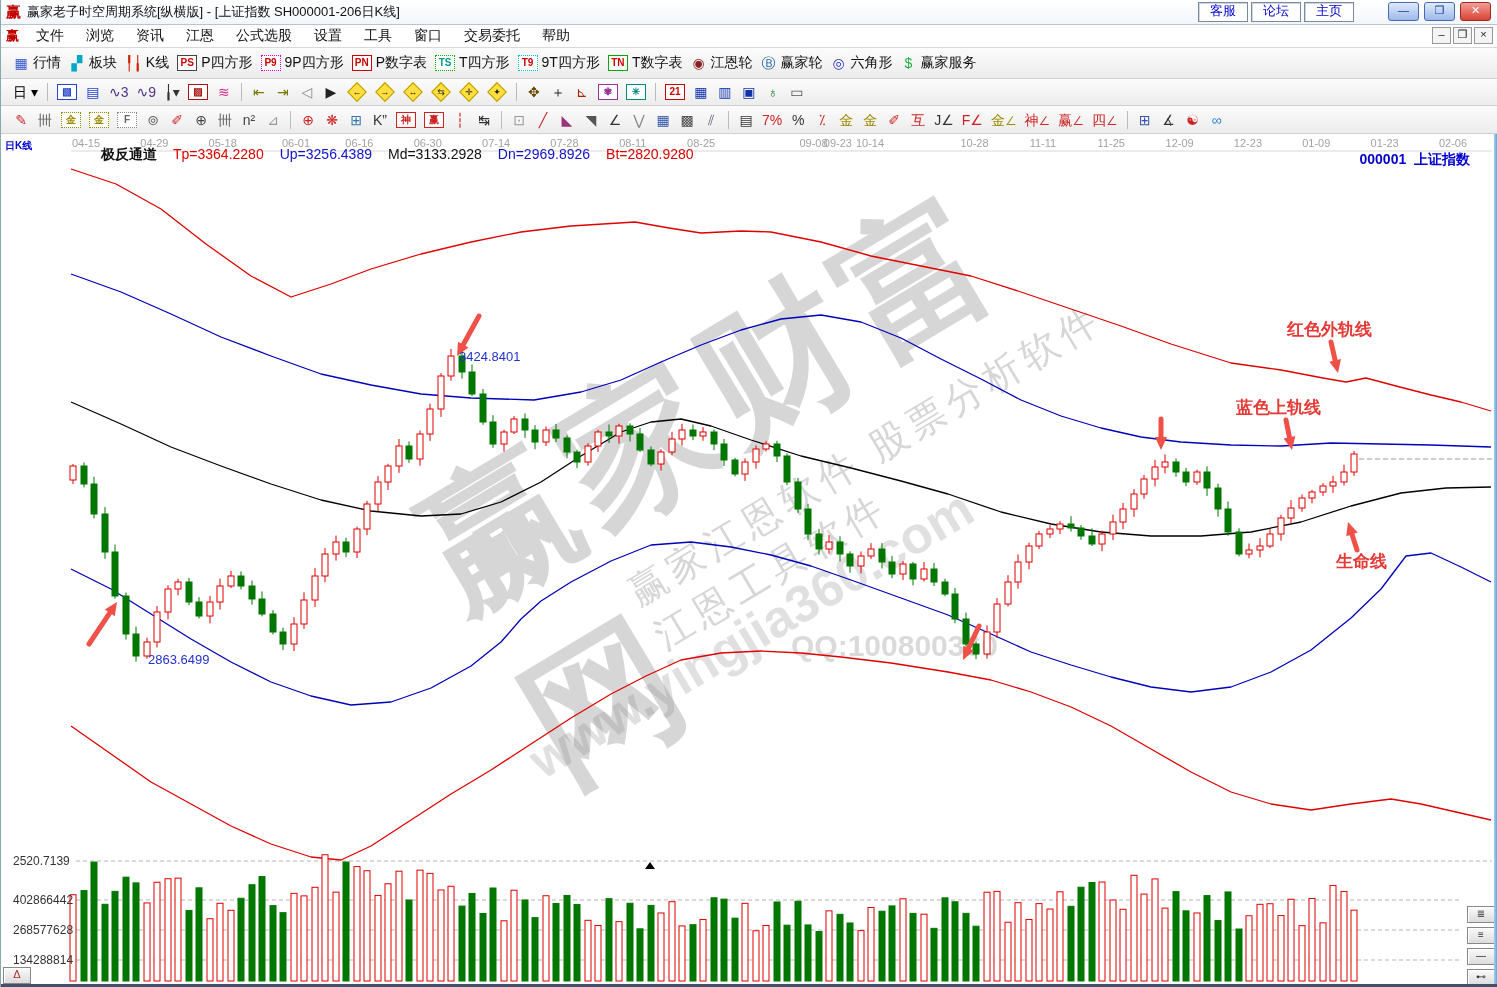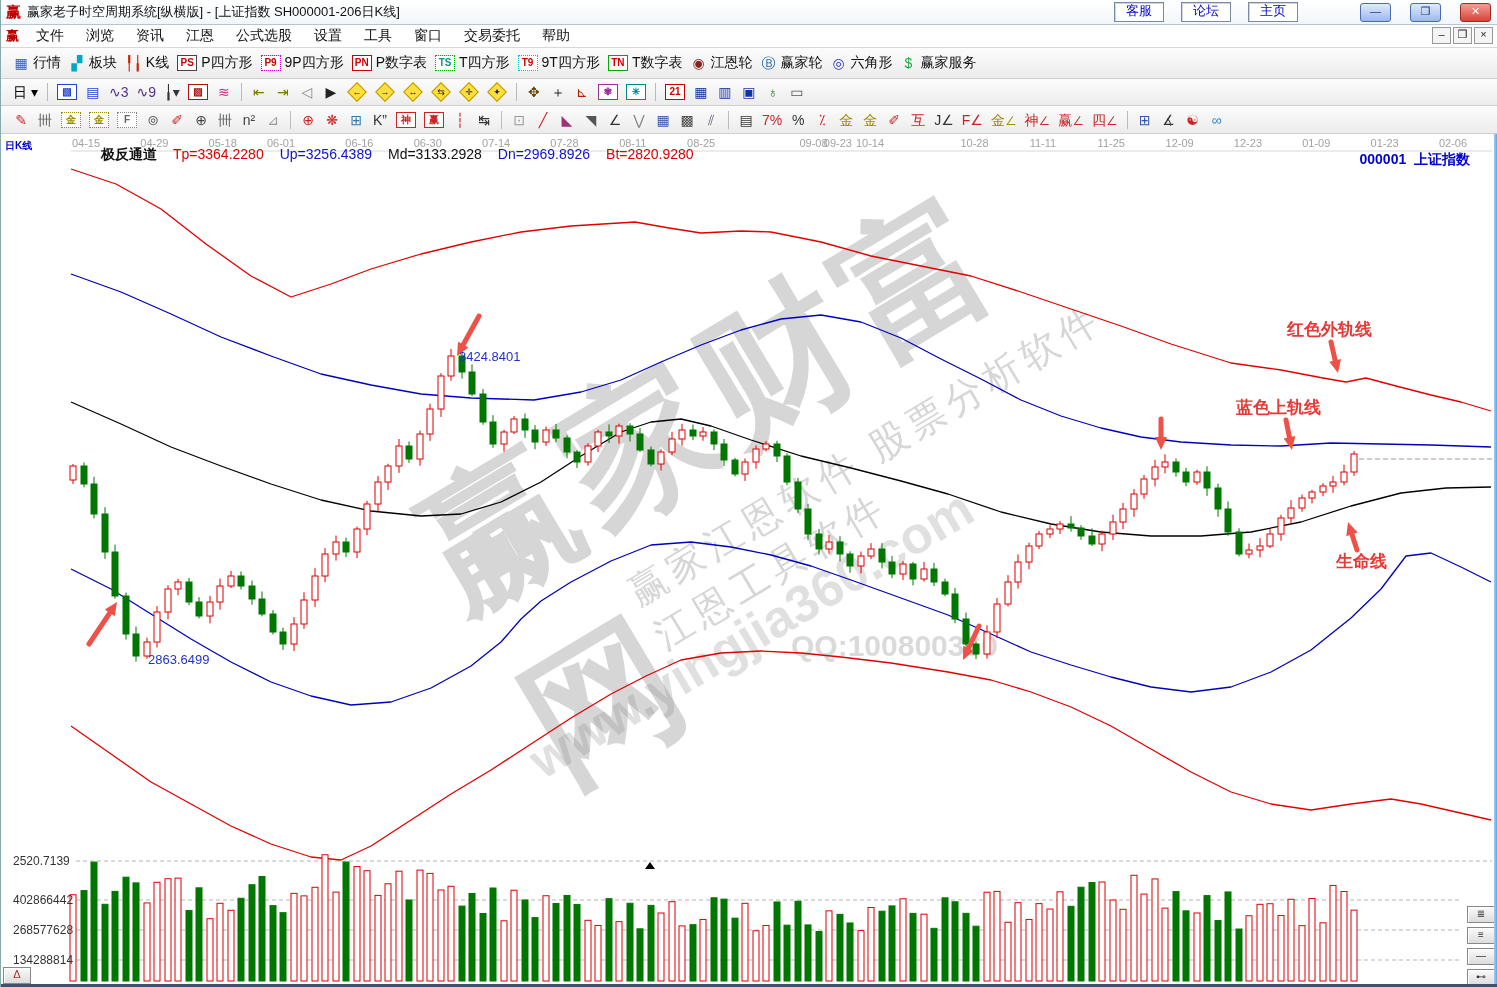--- a/index.html
+++ b/index.html
@@ -3,21 +3,21 @@
 <meta charset="utf-8">
 <style>
   html,body{margin:0;padding:0;background:#d6d6d6;}
   .win{position:relative;width:1497px;height:987px;background:#fff;overflow:hidden;
        font-family:"Liberation Sans",sans-serif;border-left:1px solid #8aa;box-sizing:border-box;}
   
   .titlebar{position:relative;height:24px;background:linear-gradient(#ffffff,#f2f6fb);
             border-bottom:1px solid #b9c4d2;display:flex;align-items:center;}
   .logo{color:#c00000;font-weight:bold;font-size:15px;margin:0 6px 0 5px;}
   .title{font-size:13px;color:#111;}
-  .tb-right{position:absolute;right:6px;top:2px;display:flex;gap:17px;align-items:flex-end;}
+  .tb-right{position:absolute;right:6px;top:2px;display:flex;gap:3px;align-items:flex-start;}
   .link-btn{width:48px;height:18px;line-height:16px;text-align:center;font-size:13px;color:#0000cc;
             background:#fff;border:1px solid #7a8aa0;box-shadow:1px 1px 0 #cfd6df inset;cursor:pointer;}
   .win-btn{width:29px;height:17px;border-radius:3px;border:1px solid #4a6ab0;color:#123a8a;
            font-size:11px;line-height:15px;text-align:center;
            background:linear-gradient(#dfeafc,#9db9ea);margin-left:2px;cursor:pointer;}
   .win-btn.close{background:linear-gradient(#f29d96,#d84438);border-color:#a02a22;color:#fff;}
   
   .menubar{position:relative;height:22px;background:#fff;border-bottom:1px solid #d8d8d8;
            display:flex;align-items:center;font-size:14px;}
   .menubar .logo{font-size:13px;}
@@ -937,21 +937,21 @@
         <polygon points="1291,316 1282.567006189058,304.42914802684714 1294.3339742973492,302.0757544051889" fill="#ef5148"></polygon>
         <line x1="1356" y1="416" x2="1350.0600918041312" y2="397.52028561285266" stroke="#ef5148" stroke-width="5" stroke-linecap="round"></line>
         <polygon points="1347,388 1356.690290713082,398.54031621422973 1345.265947977659,402.21242637918715" fill="#ef5148"></polygon>
       </svg>
 
     <div class="abs period" style="left:4px;top:5px;">日K线</div>
     <div id="date-row">
         <span class="date-lbl" style="left: 63px; top: 3px;">04-15</span>
         <span class="date-lbl" style="left: 131.35px; top: 3px;">04-29</span>
         <span class="date-lbl" style="left: 199.7px; top: 3px;">05-18</span>
-        <span class="date-lbl" style="left: 258px; top: 3px;">06-01</span>
+        <span class="date-lbl" style="left: 273px; top: 3px;">06-01</span>
         <span class="date-lbl" style="left: 336.4px; top: 3px;">06-16</span>
         <span class="date-lbl" style="left: 404.75px; top: 3px;">06-30</span>
         <span class="date-lbl" style="left: 473.1px; top: 3px;">07-14</span>
         <span class="date-lbl" style="left: 541.45px; top: 3px;">07-28</span>
         <span class="date-lbl" style="left: 609.8px; top: 3px;">08-11</span>
         <span class="date-lbl" style="left: 678.15px; top: 3px;">08-25</span>
         <span class="date-lbl" style="left: 746.5px; top: 3px; margin-left: 44px;">09-08</span>
         <span class="date-lbl" style="left: 814.85px; top: 3px;">09-23</span>
         <span class="date-lbl" style="left: 847px; top: 3px;">10-14</span>
         <span class="date-lbl" style="left: 951.55px; top: 3px;">10-28</span>

